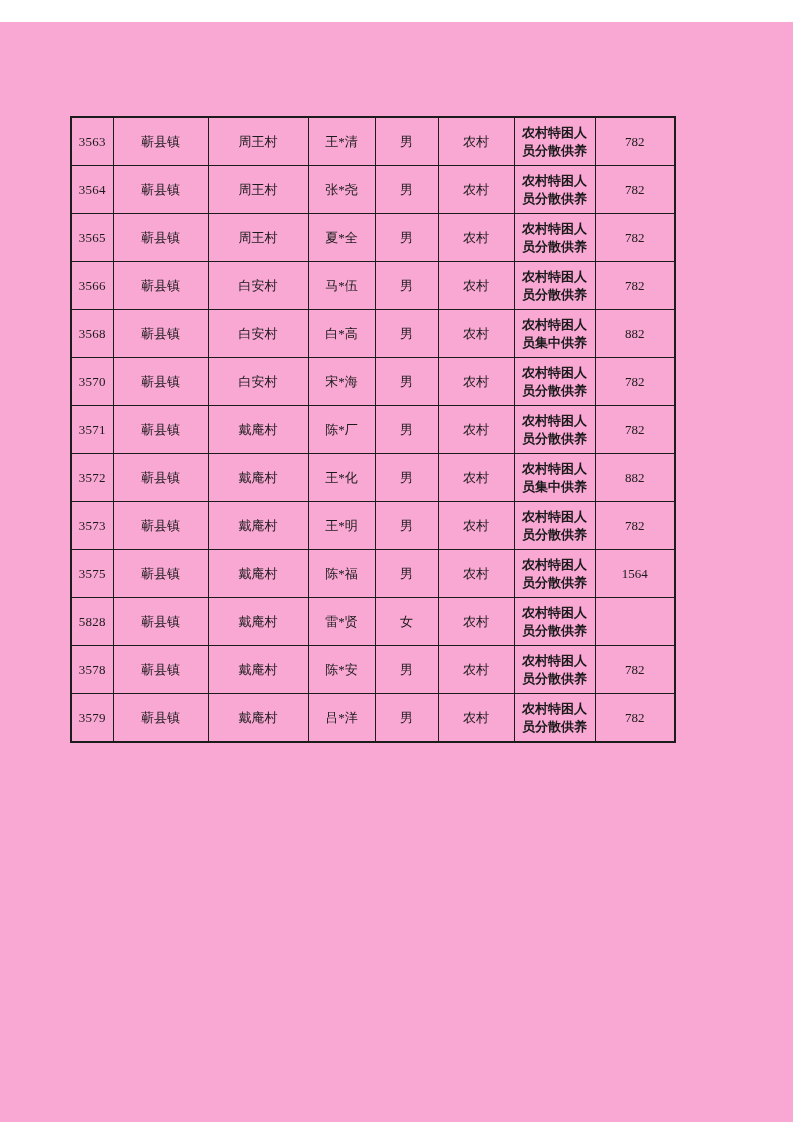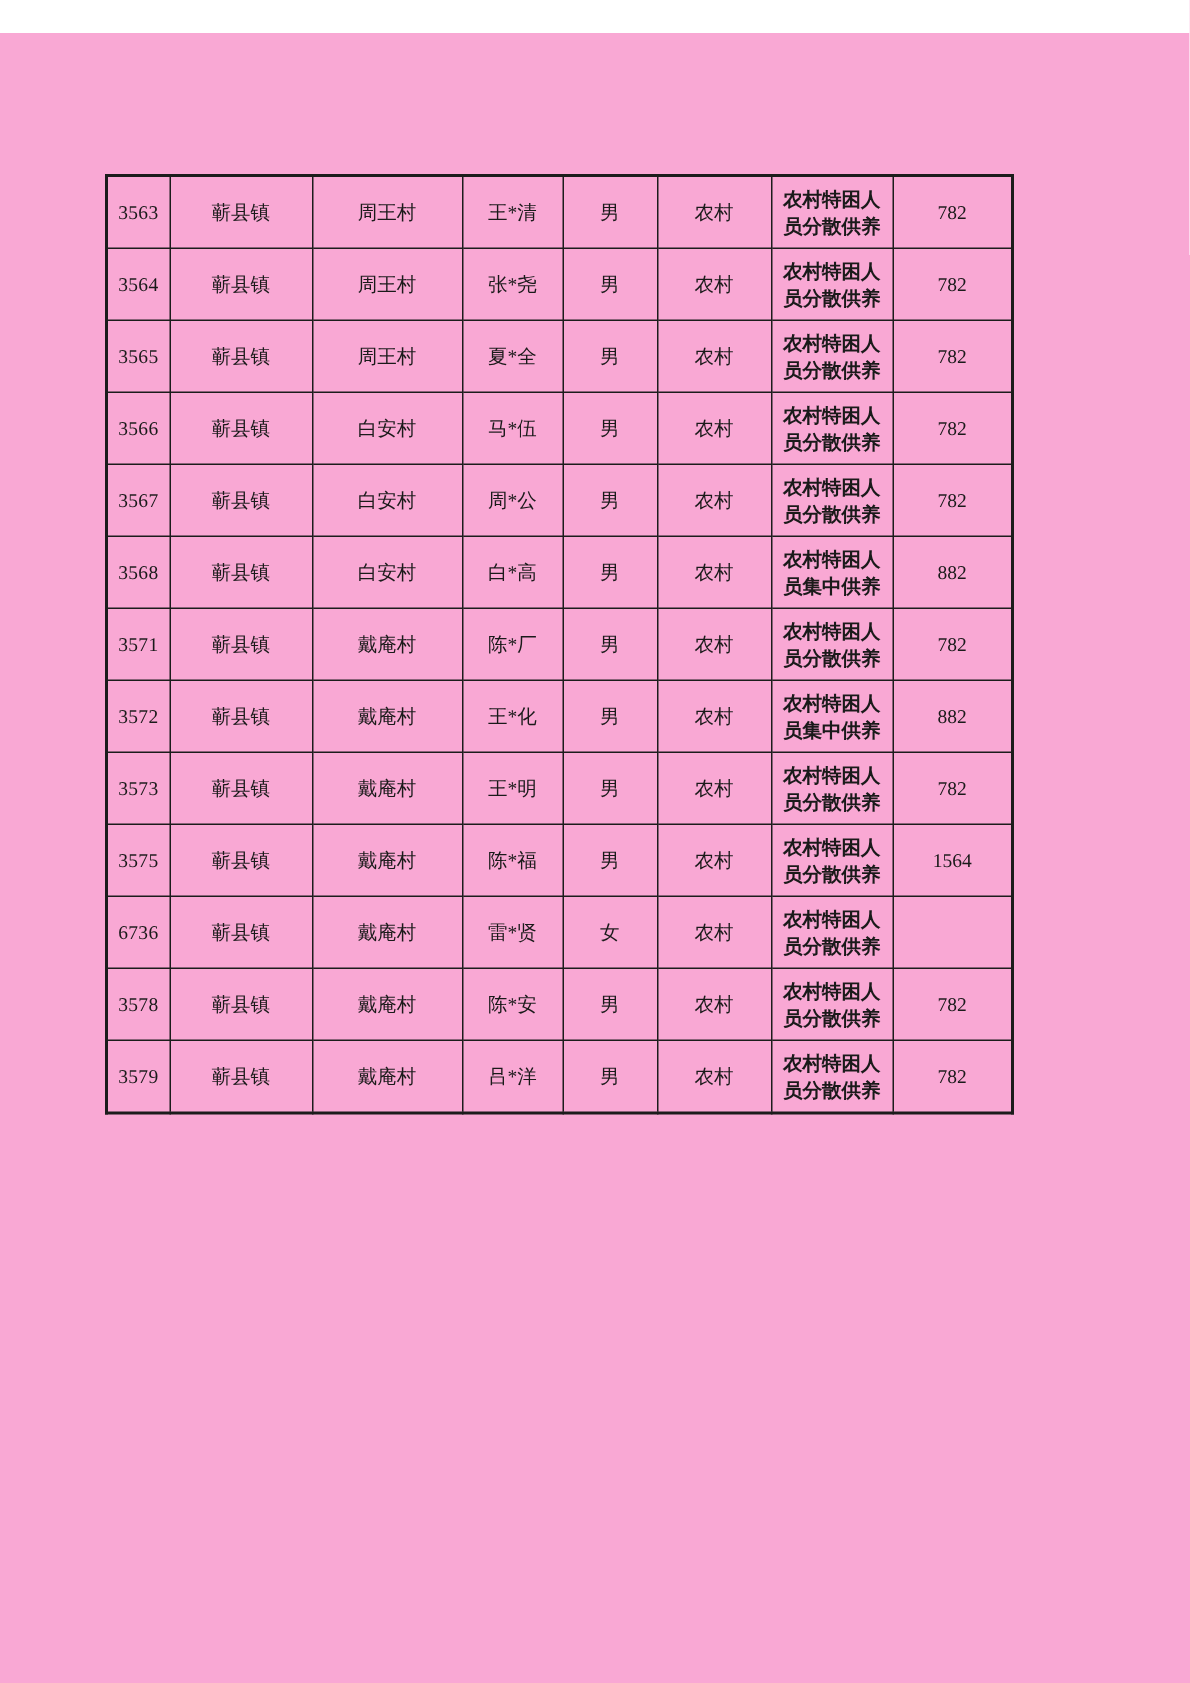--- a/index.html
+++ b/index.html
@@ -92,38 +92,38 @@
         <td class="cell-serial">3566</td>
         <td class="cell-town">蕲县镇</td>
         <td class="cell-village">白安村</td>
         <td class="cell-name">马*伍</td>
         <td class="cell-gender">男</td>
         <td class="cell-area">农村</td>
         <td class="cell-category">农村特困人员分散供养</td>
         <td class="cell-amount">782</td>
       </tr>
         <tr>
-        <td class="cell-serial">3567</td>
-        <td class="cell-town">蕲县镇</td>
-        <td class="cell-village">白安村</td>
-        <td class="cell-name">周*公</td>
-        <td class="cell-gender">男</td>
-        <td class="cell-area">农村</td>
-        <td class="cell-category">农村特困人员分散供养</td>
-        <td class="cell-amount">782</td>
-      </tr>
-        <tr>
         <td class="cell-serial">3568</td>
         <td class="cell-town">蕲县镇</td>
         <td class="cell-village">白安村</td>
         <td class="cell-name">白*高</td>
         <td class="cell-gender">男</td>
         <td class="cell-area">农村</td>
         <td class="cell-category">农村特困人员集中供养</td>
         <td class="cell-amount">882</td>
+      </tr>
+        <tr>
+        <td class="cell-serial">3570</td>
+        <td class="cell-town">蕲县镇</td>
+        <td class="cell-village">白安村</td>
+        <td class="cell-name">宋*海</td>
+        <td class="cell-gender">男</td>
+        <td class="cell-area">农村</td>
+        <td class="cell-category">农村特困人员分散供养</td>
+        <td class="cell-amount">782</td>
       </tr>
         <tr>
         <td class="cell-serial">3571</td>
         <td class="cell-town">蕲县镇</td>
         <td class="cell-village">戴庵村</td>
         <td class="cell-name">陈*厂</td>
         <td class="cell-gender">男</td>
         <td class="cell-area">农村</td>
         <td class="cell-category">农村特困人员分散供养</td>
         <td class="cell-amount">782</td>
@@ -152,21 +152,21 @@
         <td class="cell-serial">3575</td>
         <td class="cell-town">蕲县镇</td>
         <td class="cell-village">戴庵村</td>
         <td class="cell-name">陈*福</td>
         <td class="cell-gender">男</td>
         <td class="cell-area">农村</td>
         <td class="cell-category">农村特困人员分散供养</td>
         <td class="cell-amount">1564</td>
       </tr>
         <tr>
-        <td class="cell-serial">6736</td>
+        <td class="cell-serial">5828</td>
         <td class="cell-town">蕲县镇</td>
         <td class="cell-village">戴庵村</td>
         <td class="cell-name">雷*贤</td>
         <td class="cell-gender">女</td>
         <td class="cell-area">农村</td>
         <td class="cell-category">农村特困人员分散供养</td>
         <td class="cell-amount"></td>
       </tr>
         <tr>
         <td class="cell-serial">3578</td>

